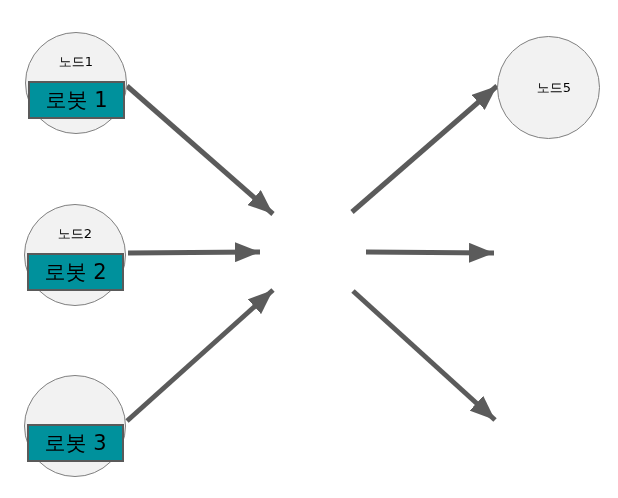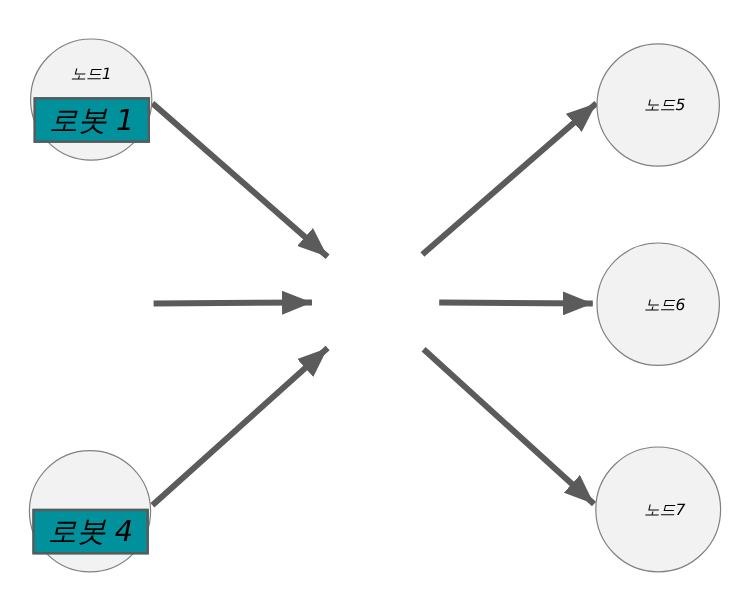--- a/index.html
+++ b/index.html
@@ -20,21 +20,20 @@
     stroke: var(--arrow, #5b5b5b);
     stroke-width: 5;
   }
   .arrowhead-path { fill: var(--arrow, #5b5b5b); }
   .node {
     position: absolute;
     border-radius: 50%;
     background: var(--node-fill, #f2f2f2);
     border: 1.5px solid var(--node-border, #808080);
     box-sizing: border-box;
-    font-style: italic;
   }
   .node-label {
     position: absolute;
     left: 0; right: 0;
     text-align: center;
     font-size: 13px;
     color: var(--text, #000000);
     white-space: nowrap;
   }
   .node-label.top { top: 20px; }
@@ -43,21 +42,21 @@
     position: absolute;
     left: 2px;
     top: 48px;
     width: 93px;
     height: 34px;
     background: var(--badge-fill, #00919c);
     border: 2px solid var(--badge-border, #5a5a5a);
     display: flex;
     align-items: center;
     justify-content: center;
-    font-size: 24px;
+    font-size: 21px;
     color: var(--text, #000000);
     white-space: nowrap;
   }
 </style>
 </head>
 <body>
 
 <div class="canvas">
 
   <svg class="edges" viewBox="0 0 618 498">
@@ -74,33 +73,33 @@
     <line marker-end="url(#arrowhead)" x1="353" y1="291" x2="495" y2="420"></line>
   </svg>
 
   <div class="node" style="left: 25px; top: 32px; width: 102px; height: 102px;">
     <span class="node-label top">노드1</span>
     <div class="badge">
       <span>로봇 1</span>
     </div>
   </div>
 
+  <div class="node" style="left: 24px; top: 204px; width: 102px; height: 102px;">
+    <span class="node-label top">노드2</span>
+    <div class="badge">
+      <span>로봇 2</span>
+    </div>
+  </div>
 
   <div class="node" style="left: 24px; top: 375px; width: 102px; height: 102px;">
     <div class="badge">
-      <span>로봇 4</span>
+      <span>로봇 3</span>
     </div>
   </div>
 
 
   <div class="node" style="left: 497px; top: 36px; width: 103px; height: 103px;">
     <span class="node-label center">노드5</span>
   </div>
 
-  <div class="node" style="left: 497px; top: 202px; width: 103px; height: 103px;">
-    <span class="node-label center">노드6</span>
-  </div>
 
-  <div class="node" style="left: 496px; top: 372px; width: 105px; height: 105px;">
-    <span class="node-label center">노드7</span>
-  </div>
 
 </div>
 
 </body></html>

